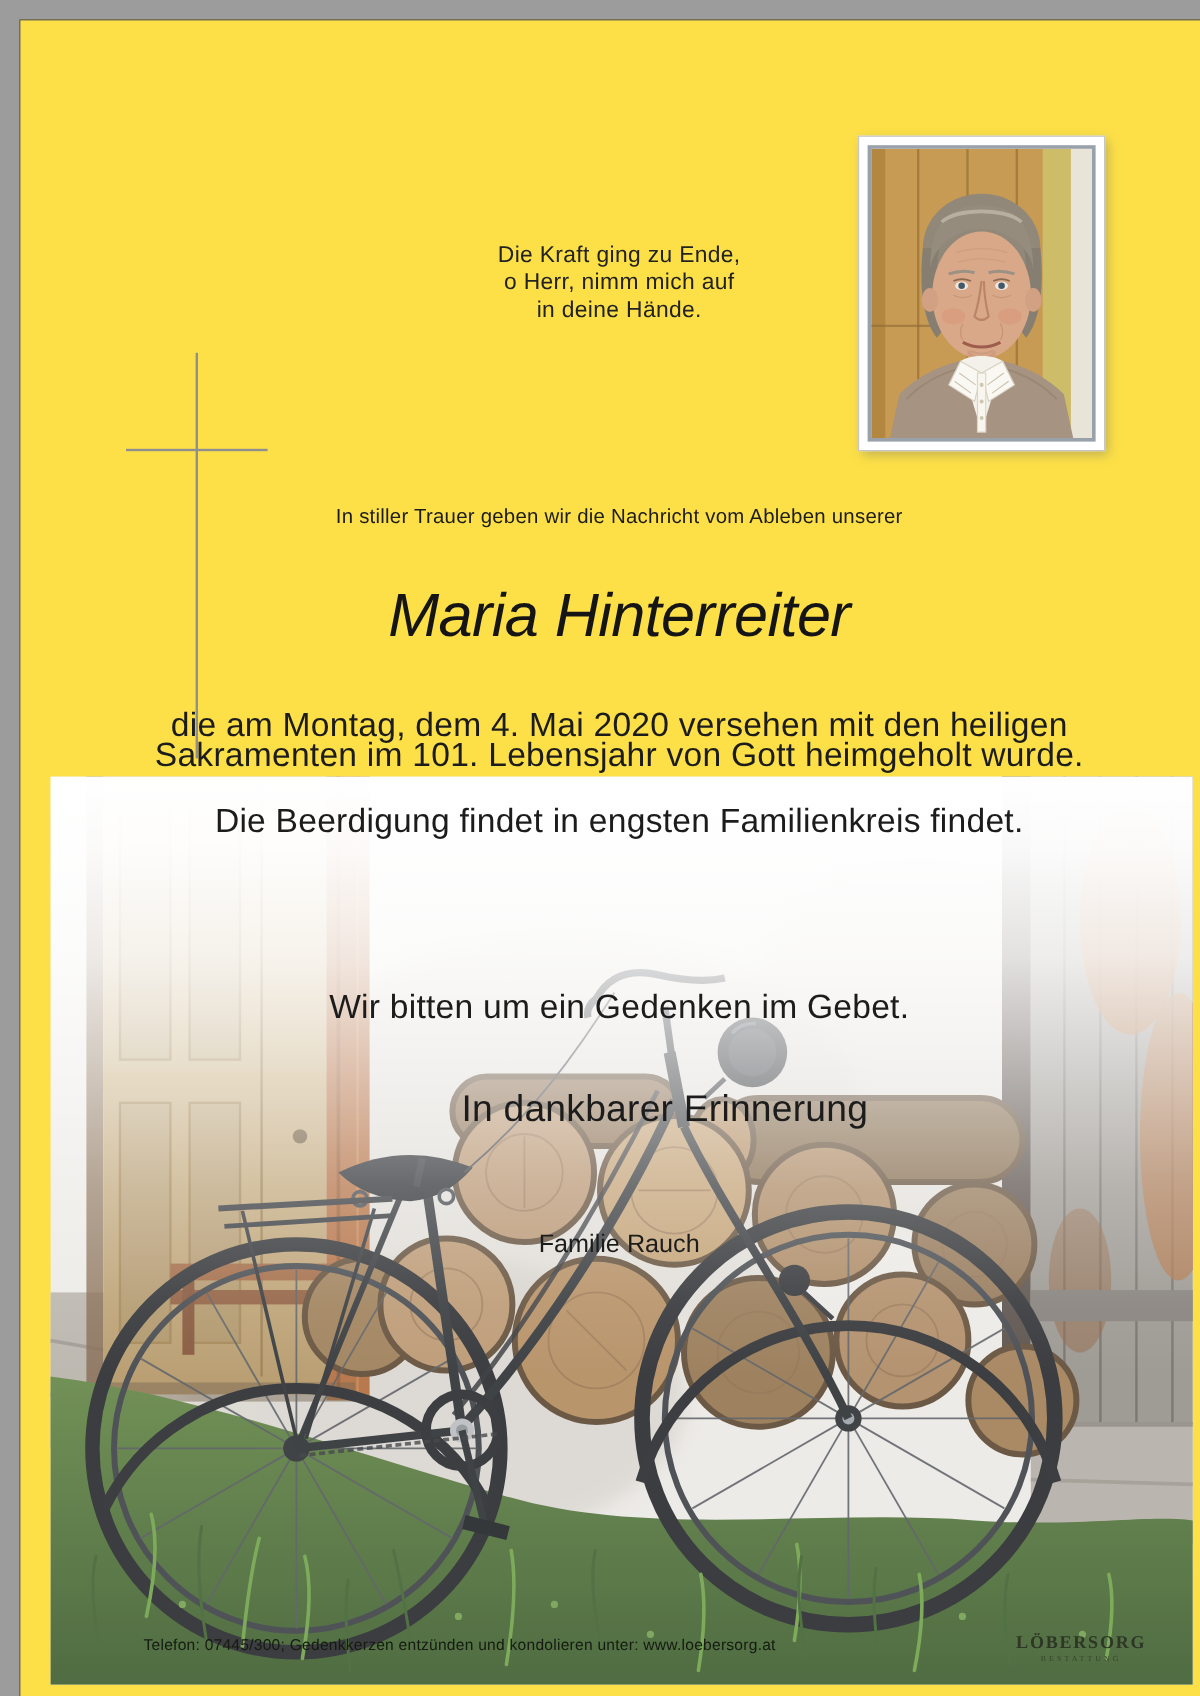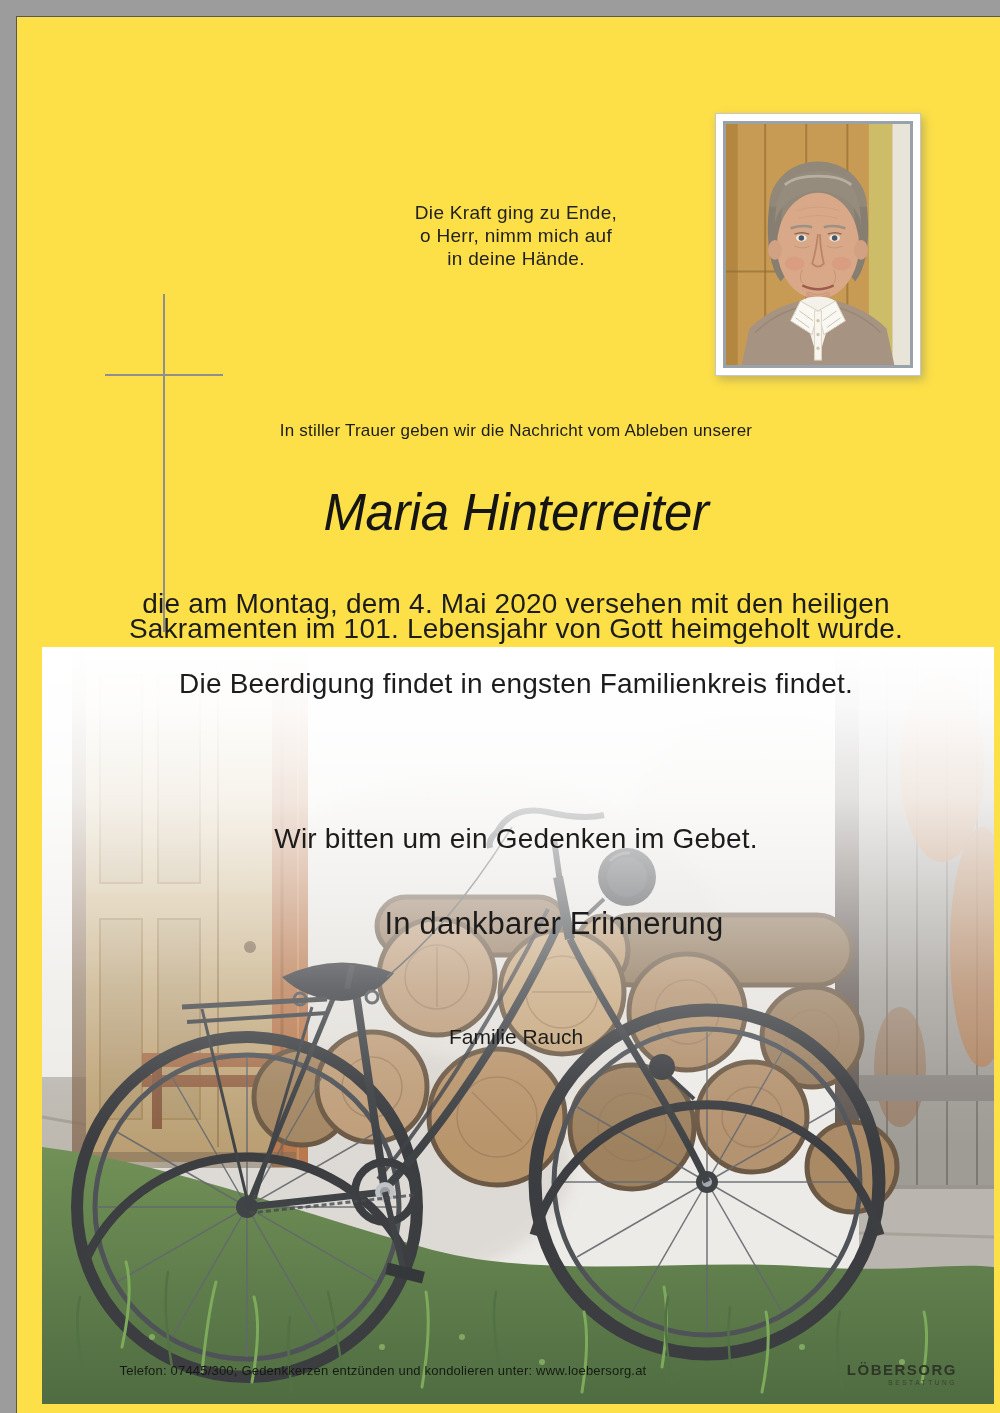--- a/index.html
+++ b/index.html
@@ -10,22 +10,22 @@
   }
   .txt{position:absolute;left:0;width:100%;text-align:center;z-index:6;}
   .quote-line{font-size:19px;line-height:23px;letter-spacing:.3px;color:#222;}
   .announce{font-size:17px;letter-spacing:.2px;}
   .name{font-size:51px;line-height:56px;letter-spacing:-0.5px;font-weight:400;color:#151515;font-style:italic;}
   .body-line{font-size:28px;line-height:25px;letter-spacing:.2px;}
   .remember{font-size:31px;letter-spacing:.2px;padding-left:38px;}
   .family{font-size:21px;}
   .footer-contact{position:absolute;left:0;top:1346px;width:732px;text-align:center;
     font-size:13px;color:#151b10;z-index:7;letter-spacing:.2px;}
-  .logo{position:absolute;left:828px;top:1344px;width:112px;text-align:right;z-index:7;
-    font-family:Liberation Sans, sans-serif;color:#2e3626;}
+  .logo{position:absolute;left:828px;top:1344px;width:112px;text-align:center;z-index:7;
+    font-family:Liberation Serif, serif;color:#2e3626;}
   .logo-title{font-size:15px;letter-spacing:1.5px;font-weight:700;line-height:17px;}
   .logo-sub{font-size:6.5px;letter-spacing:2.6px;line-height:9px;color:#39422f;}
   
   .cross{position:absolute;left:0;top:0;z-index:4;}
   .cross-v{position:absolute;left:146px;top:277px;width:2px;height:338px;background:#8f8f8f;}
   .cross-h{position:absolute;left:88px;top:357px;width:118px;height:2px;background:#8f8f8f;}
   
   .portrait-frame{
     position:absolute;left:698px;top:96px;width:206px;height:263px;box-sizing:border-box;
     background:#fff;border:1px solid #c6c6c6;padding:7px;z-index:5;

